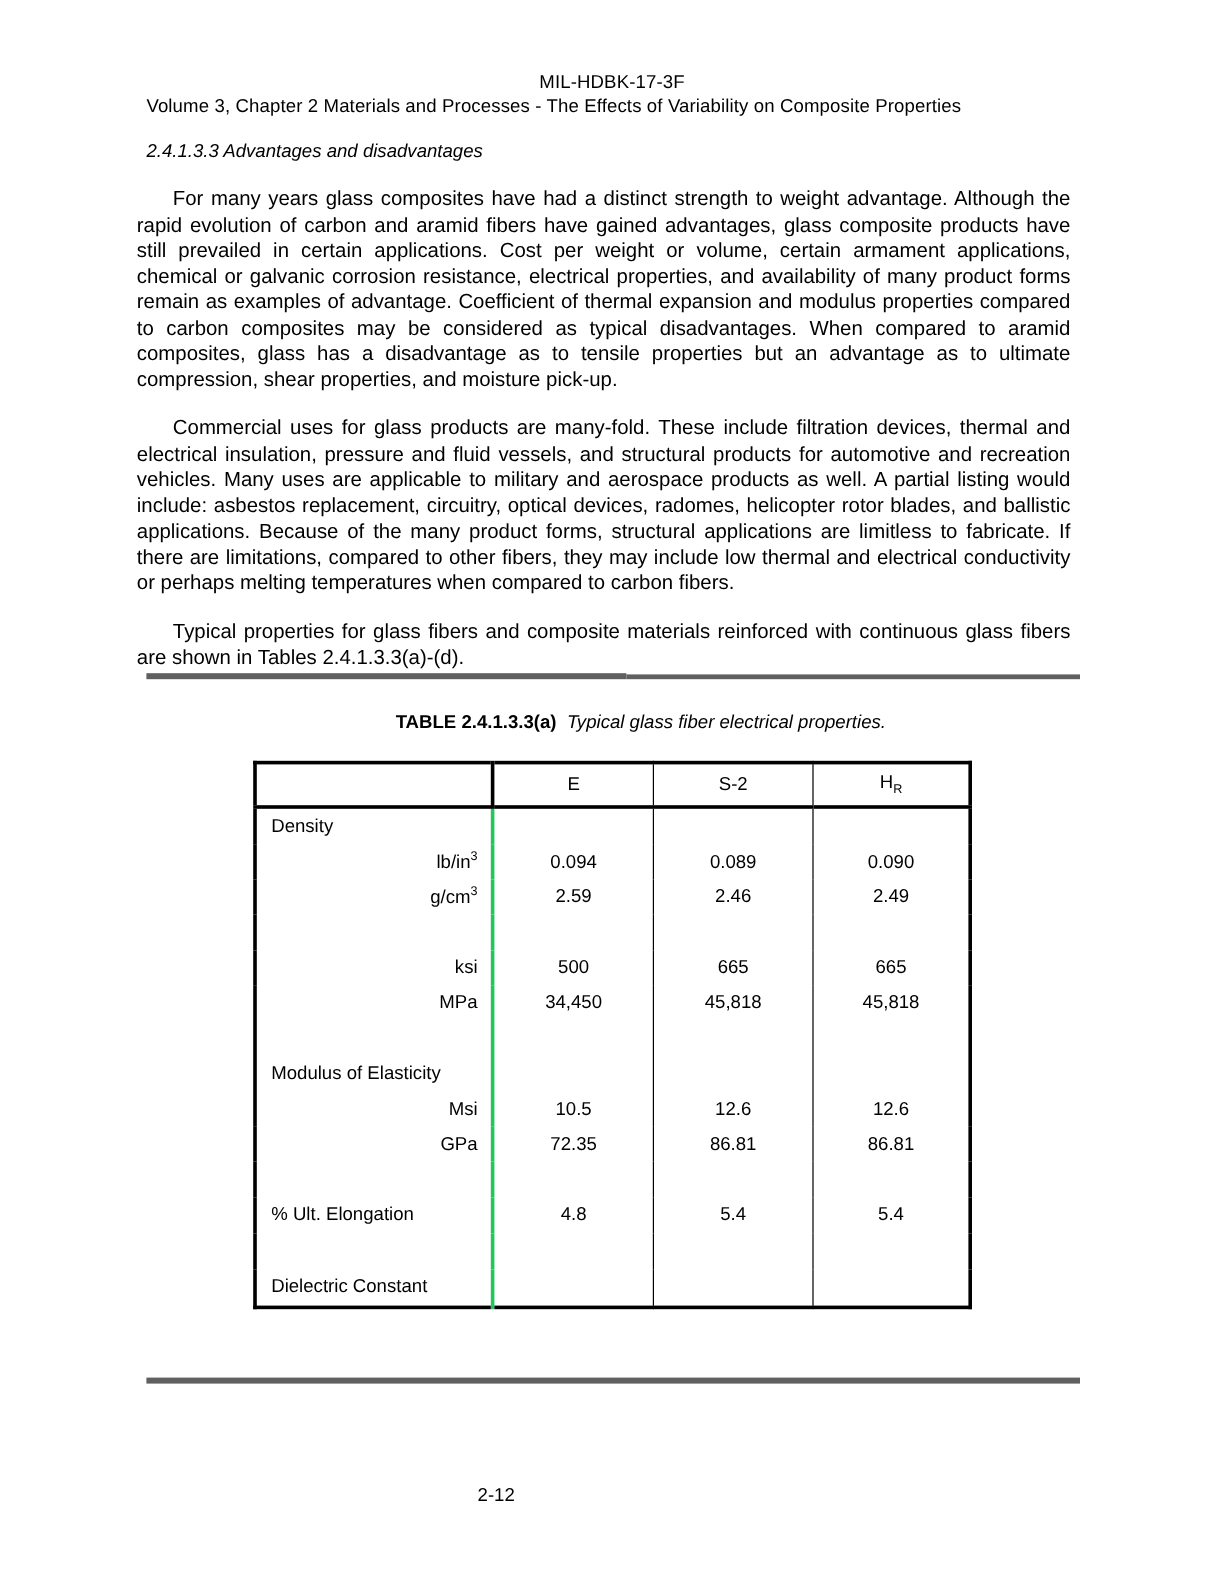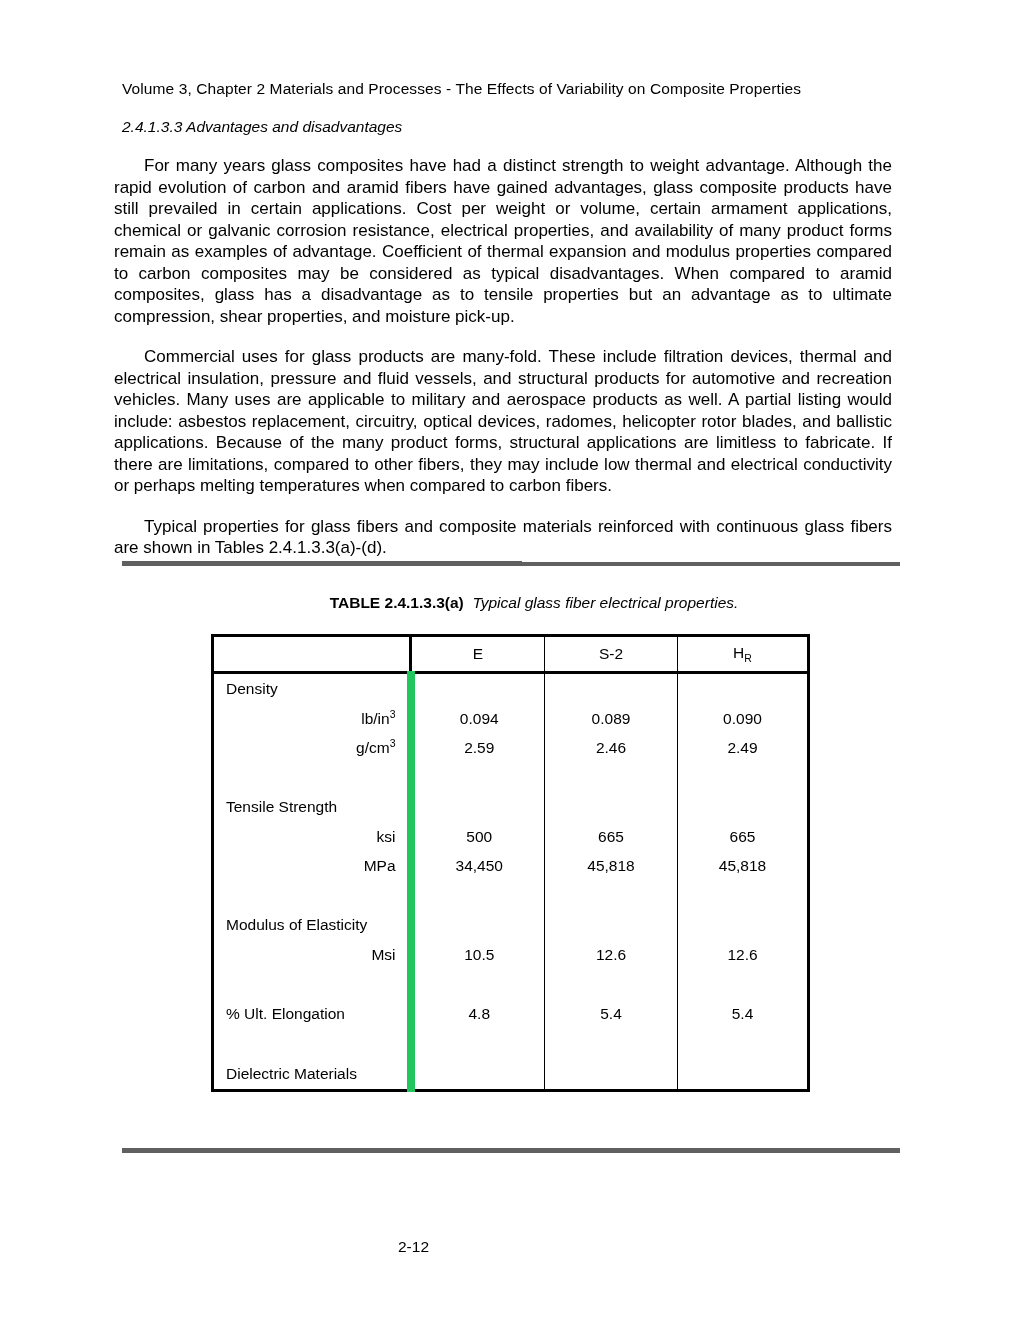--- a/index.html
+++ b/index.html
@@ -144,21 +144,21 @@
     text-align: left;
     padding-left: 12px;
     border-left: none;
   }
   table.props td.unit {
     text-align: right;
     padding-right: 11px;
     border-left: none;
   }
   
-  table.props td.lbl, table.props td.unit { border-right: 8px solid #22c55e; }
+  table.props td.lbl, table.props td.unit { border-right: 3px solid #22c55e; }
   table.props thead th.blank { border-right: 3px solid #000; }
 
   tr.r-group td { height: 30px; }
   tr.r-data  td { height: 29px; margin-left: 24px; }
   tr.r-gap   td { height: 30px; }
 
   sup.sup { font-size: 10.5px; vertical-align: super; }
   sub.sub { font-size: 10.5px; vertical-align: sub; }
 
   
@@ -168,20 +168,21 @@
     width: 827px;
     text-align: center;
     font-size: 15.5px;
   }
 </style>
 </head>
 <body>
 
 <div class="page">
 
+  <div class="doc-id">MIL-HDBK-17-3F</div>
   <div class="doc-subtitle">Volume 3, Chapter 2  Materials and Processes - The Effects of Variability on Composite Properties</div>
 
   <div class="section-heading">2.4.1.3.3   Advantages and disadvantages</div>
 
   <div class="body-block" style="top:155px;">
     <p>For many years glass composites have had a distinct strength to weight advantage.  Although the rapid evolution of carbon and aramid fibers have gained advantages, glass composite products have still prevailed in certain applications.  Cost per weight or volume, certain armament applications, chemical or galvanic corrosion resistance, electrical properties, and availability of many product forms remain as examples of advantage.  Coefficient of thermal expansion and modulus properties compared to carbon composites may be considered as typical disadvantages.  When compared to aramid composites, glass has a disadvantage as to tensile properties but an advantage as to ultimate compression, shear properties, and moisture pick-up.</p>
     <p>Commercial uses for glass products are many-fold.  These include filtration devices, thermal and electrical insulation, pressure and fluid vessels, and structural products for automotive and recreation vehicles.  Many uses are applicable to military and aerospace products as well.  A partial listing would include:  asbestos replacement, circuitry, optical devices, radomes, helicopter rotor blades, and ballistic applications.  Because of the many product forms, structural applications are limitless to fabricate.  If there are limitations, compared to other fibers, they may include low thermal and electrical conductivity or perhaps melting temperatures when compared to carbon fibers.</p>
     <p>Typical properties for glass fibers and composite materials reinforced with continuous glass fibers are shown in Tables 2.4.1.3.3(a)-(d).</p>
   </div>
 
@@ -228,26 +229,20 @@
             <td class="vcol">2.59</td>
             <td class="vcol">2.46</td>
             <td class="vcol">2.49</td>
           </tr>
           <tr class="r-gap">
             <td class="lbl"></td>
             <td class="vcol"></td>
             <td class="vcol"></td>
             <td class="vcol"></td>
           </tr>
-          <tr class="r-group">
-            <td class="lbl">Tensile Strength</td>
-            <td class="vcol"></td>
-            <td class="vcol"></td>
-            <td class="vcol"></td>
-          </tr>
           <tr class="r-data">
             <td class="unit">ksi</td>
             <td class="vcol">500</td>
             <td class="vcol">665</td>
             <td class="vcol">665</td>
           </tr>
           <tr class="r-data">
             <td class="unit">MPa</td>
             <td class="vcol">34,450</td>
             <td class="vcol">45,818</td>
@@ -263,41 +258,47 @@
             <td class="lbl">Modulus of Elasticity</td>
             <td class="vcol"></td>
             <td class="vcol"></td>
             <td class="vcol"></td>
           </tr>
           <tr class="r-data">
             <td class="unit">Msi</td>
             <td class="vcol">10.5</td>
             <td class="vcol">12.6</td>
             <td class="vcol">12.6</td>
+          </tr>
+          <tr class="r-data">
+            <td class="unit">GPa</td>
+            <td class="vcol">72.35</td>
+            <td class="vcol">86.81</td>
+            <td class="vcol">86.81</td>
           </tr>
           <tr class="r-gap">
             <td class="lbl"></td>
             <td class="vcol"></td>
             <td class="vcol"></td>
             <td class="vcol"></td>
           </tr>
           <tr class="r-group">
             <td class="lbl">% Ult. Elongation</td>
             <td class="vcol">4.8</td>
             <td class="vcol">5.4</td>
             <td class="vcol">5.4</td>
           </tr>
           <tr class="r-gap">
             <td class="lbl"></td>
             <td class="vcol"></td>
             <td class="vcol"></td>
             <td class="vcol"></td>
           </tr>
           <tr class="r-group">
-            <td class="lbl">Dielectric Materials</td>
+            <td class="lbl">Dielectric Constant</td>
             <td class="vcol"></td>
             <td class="vcol"></td>
             <td class="vcol"></td>
           </tr>
         </tbody>
     </table>
   </div>
 
   <div class="rule-bottom"></div>
 

